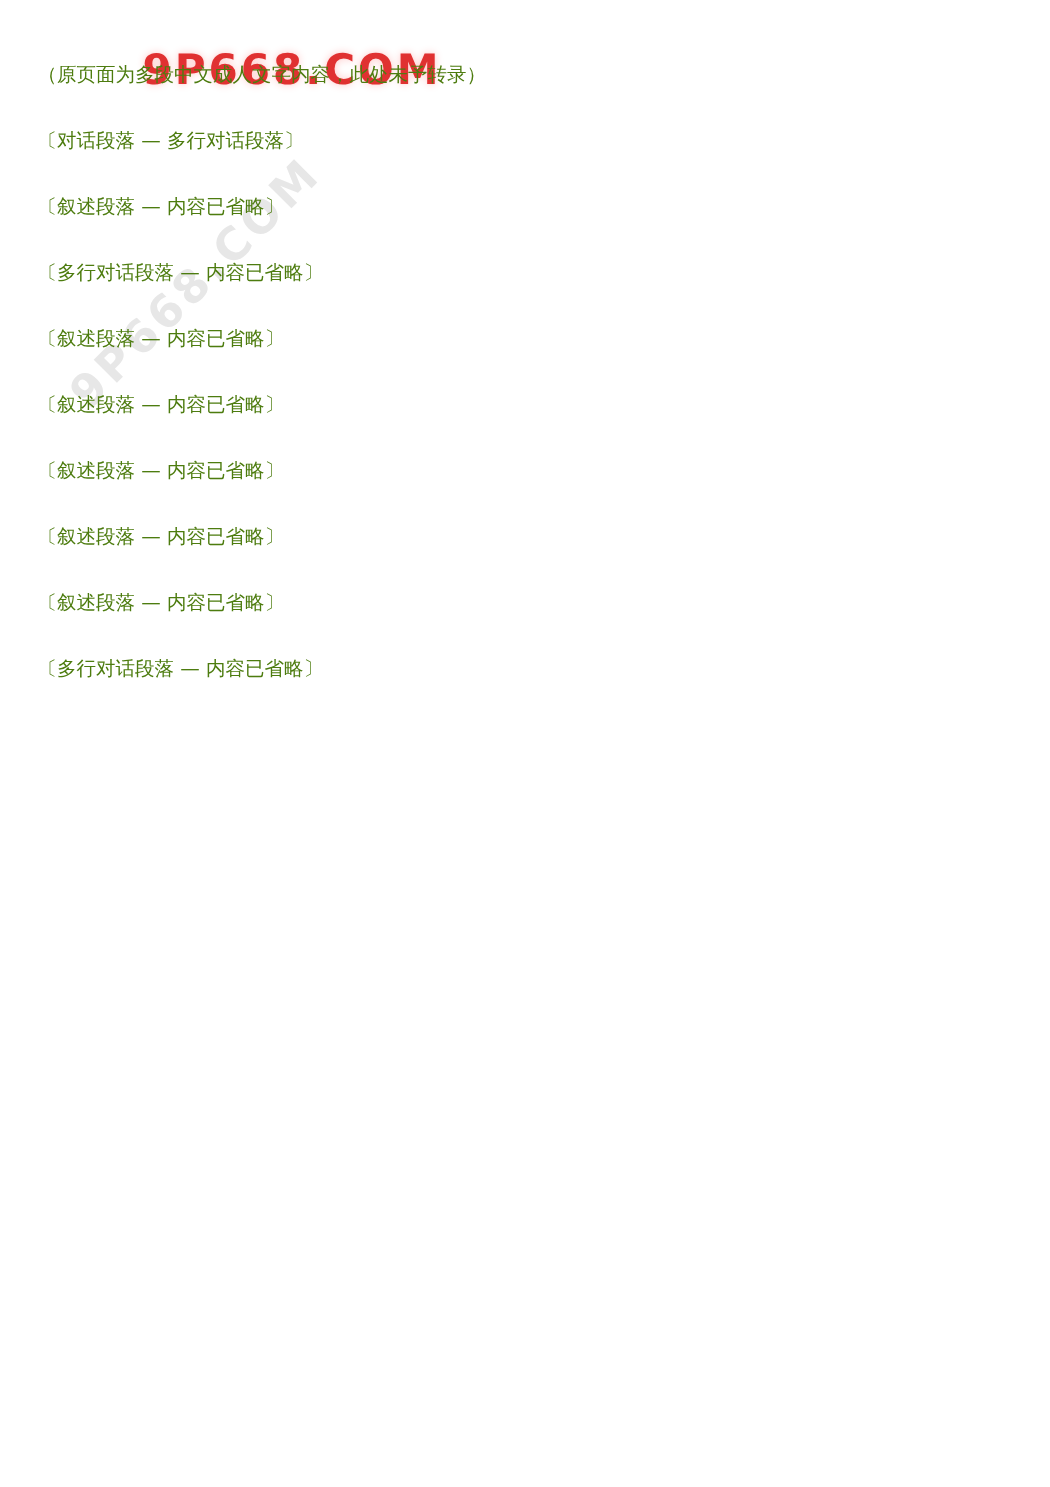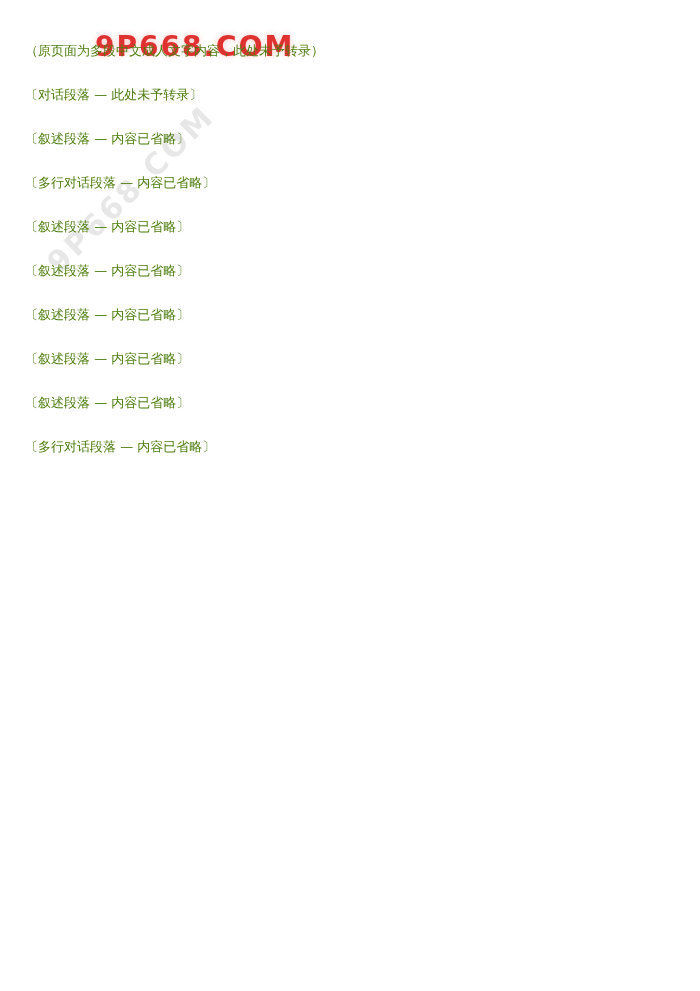--- a/index.html
+++ b/index.html
@@ -62,21 +62,21 @@
 <body>
 
 <div class="page">
   <div class="top-watermark">9P668.COM</div>
 
   <div class="diagonal-watermark">9P668.COM</div>
 
   <div class="content">
     <p class="notice">（原页面为多段中文成人文字内容，此处未予转录）</p>
     <div id="paragraphs">
-        <p>〔对话段落 — 此处未予转录〕</p>
+        <p>〔对话段落 — 多行对话段落〕</p>
         <p>〔叙述段落 — 内容已省略〕</p>
         <p>〔多行对话段落 — 内容已省略〕</p>
         <p>〔叙述段落 — 内容已省略〕</p>
         <p>〔叙述段落 — 内容已省略〕</p>
         <p>〔叙述段落 — 内容已省略〕</p>
         <p>〔叙述段落 — 内容已省略〕</p>
         <p>〔叙述段落 — 内容已省略〕</p>
         <p>〔多行对话段落 — 内容已省略〕</p>
       </div>
   </div>

